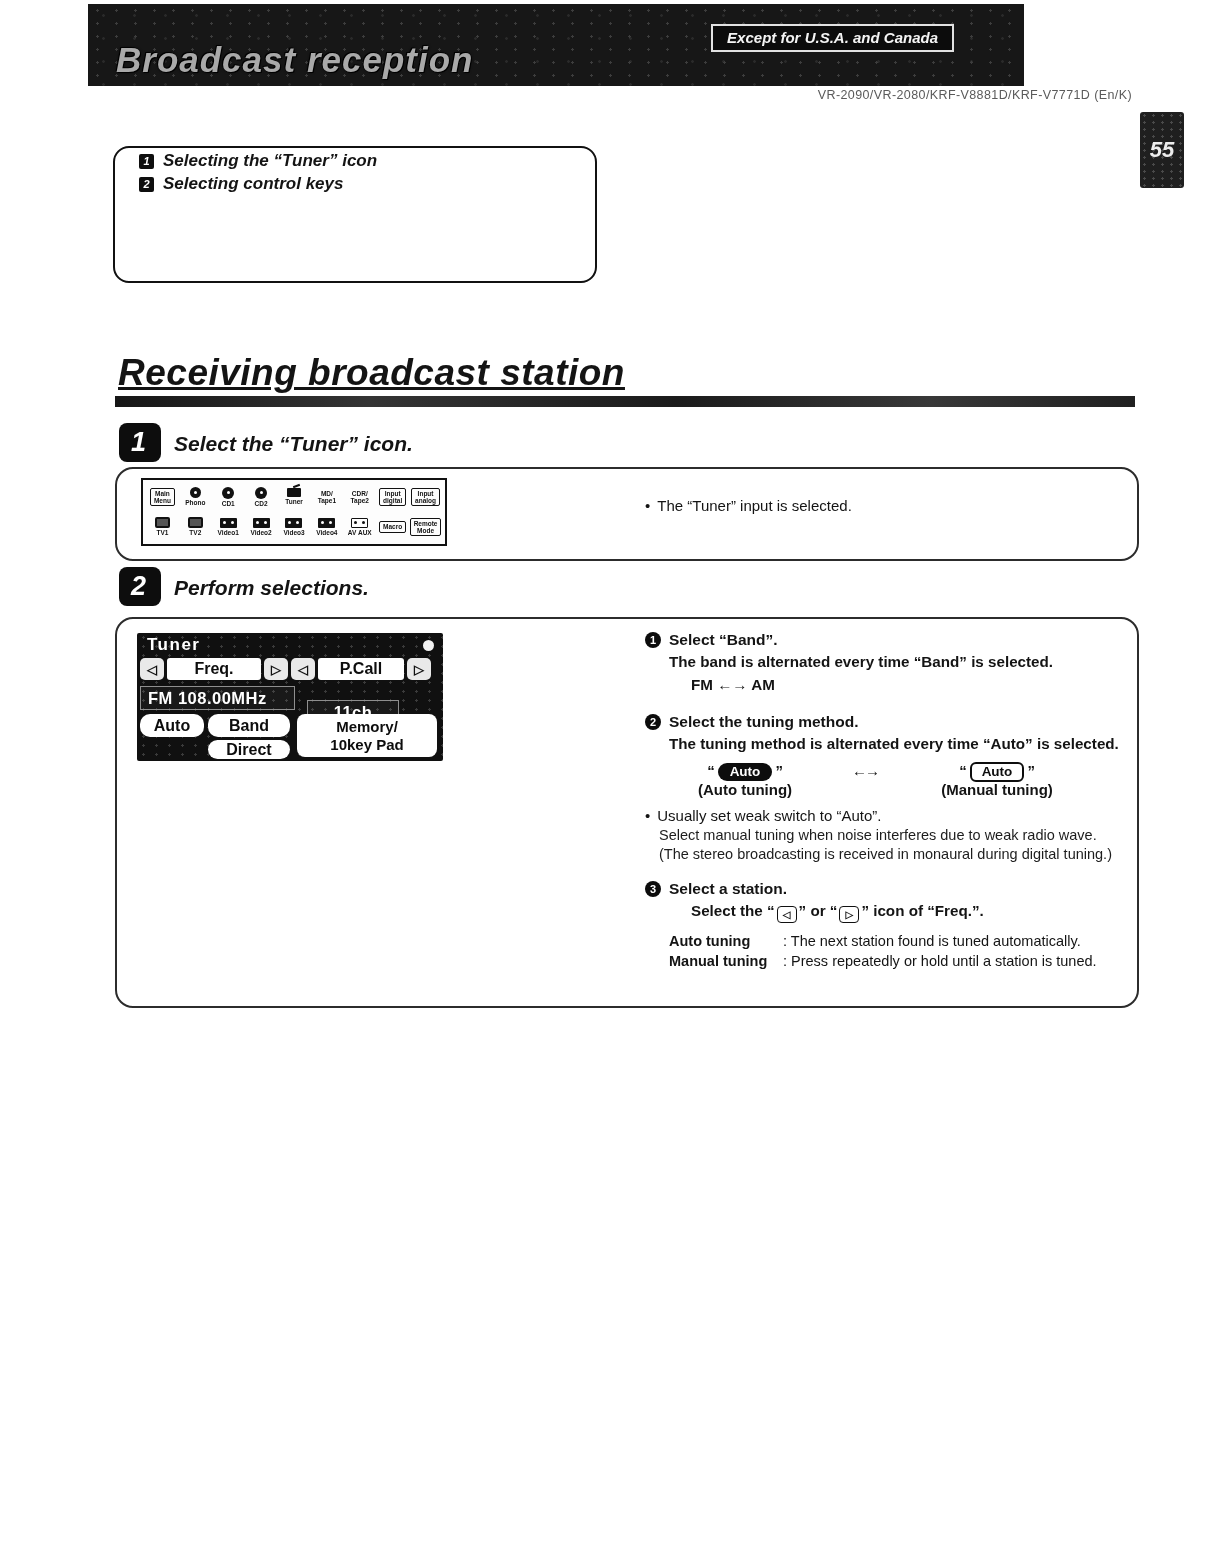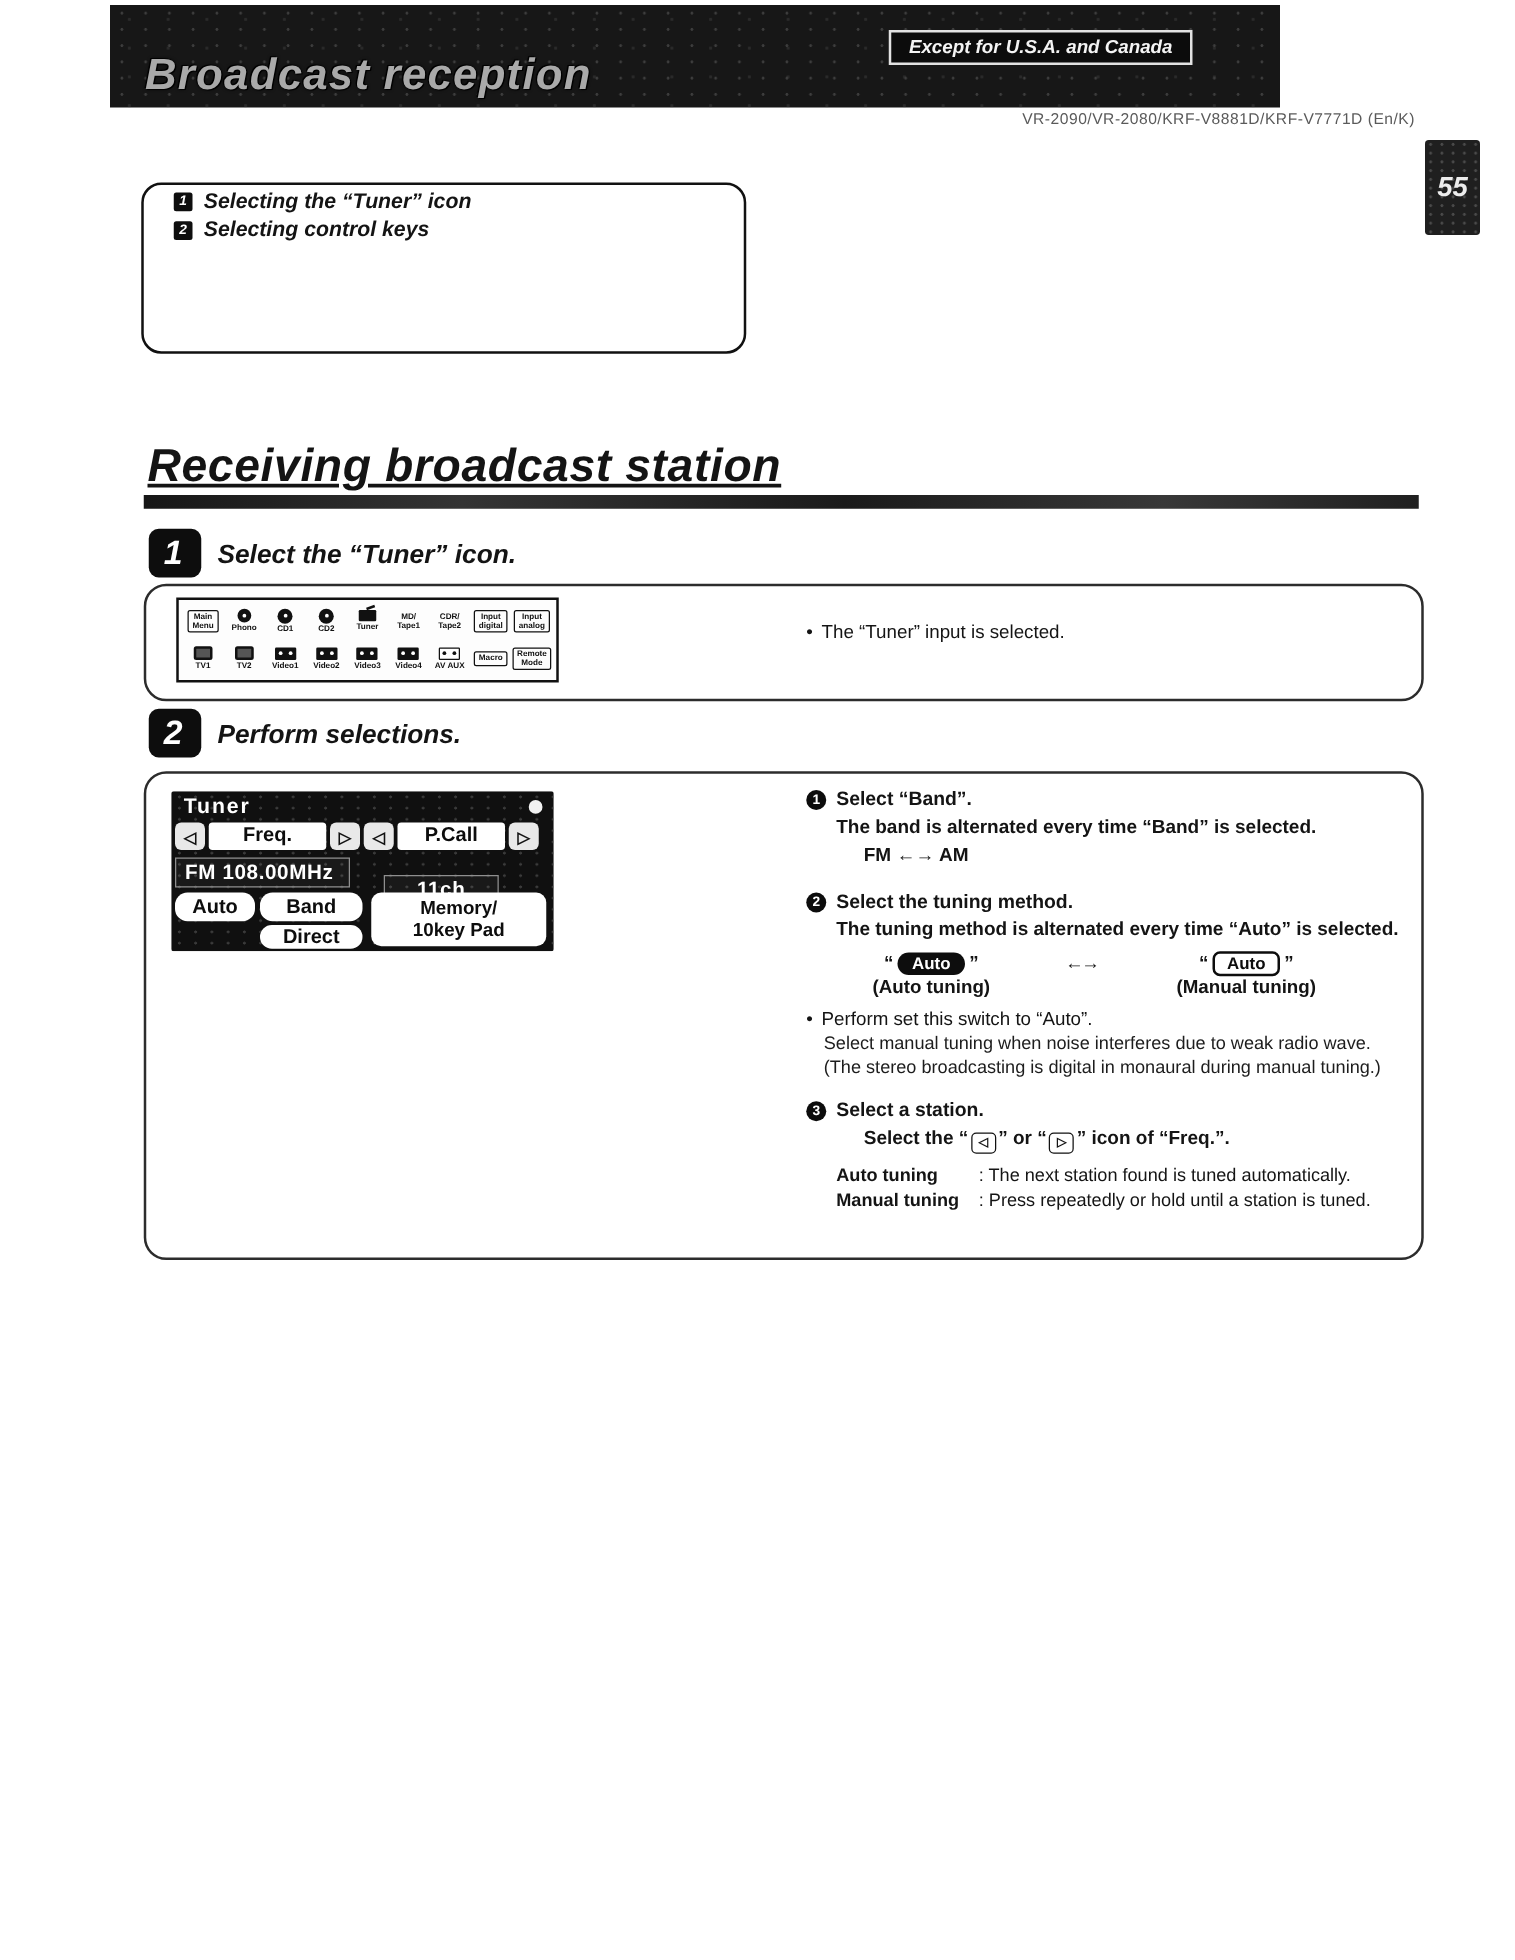--- a/index.html
+++ b/index.html
@@ -291,21 +291,21 @@
           <span>▷</span>
         </div>
       <div class="pkey" style="left:154px; top:25px; width:24px;">
           <span>◁</span>
         </div>
       <div class="plabel" style="left:181px; top:25px; width:86px;">P.Call</div>
       <div class="pkey" style="left:270px; top:25px; width:24px;">
           <span>▷</span>
         </div>
 
-      <div class="pvalue" style="left:3px; top:53px; width:140px; padding-left:7px;">FM 108.00MHz</div>
+      <div class="pvalue" style="left:3px; top:53px; width:155px; padding-left:7px;">FM 108.00MHz</div>
       <div class="pvalue" style="left:170px; top:67px; width:92px; justify-content:center;">11ch</div>
 
       <div class="pbtn" style="left:3px; top:81px; width:64px; height:23px;">Auto</div>
       <div class="pbtn" style="left:71px; top:81px; width:82px; height:23px;">Band</div>
       <div class="pbtn two-line" style="left:160px; top:81px; width:140px; height:43px;">Memory/
 10key Pad</div>
       <div class="pbtn" style="left:71px; top:107px; width:82px; height:19px;">Direct</div>
     </div>
 
     <div class="abs instructions">
@@ -334,23 +334,23 @@
           <div>
             <span>“</span><span class="pill-outline">Auto</span><span>”</span>
           </div>
           <div>(Auto tuning)</div>
           <div></div>
           <div>(Manual tuning)</div>
         </div>
 
         <div class="i-note">
           <span>•</span>
-          <span><span>Perform set this switch to </span><span class="b">“Auto”</span><span>.</span></span>
-        </div>
-        <div class="i-note-body">Select manual tuning when noise interferes due to weak radio wave. (The stereo broadcasting is digital in monaural during manual tuning.)</div>
+          <span><span>Usually set weak switch to </span><span class="b">“Auto”</span><span>.</span></span>
+        </div>
+        <div class="i-note-body">Select manual tuning when noise interferes due to weak radio wave. (The stereo broadcasting is received in monaural during digital tuning.)</div>
       </div>
 
       <div style="margin-top:16px;">
         <div class="i-title">
           <span class="numcirc">3</span>
           <span>Select a station.</span>
         </div>
         <div class="i-body" style="margin-left:46px;">
           <span>Select the “</span><span class="arrbox">
               <span>◁</span>

